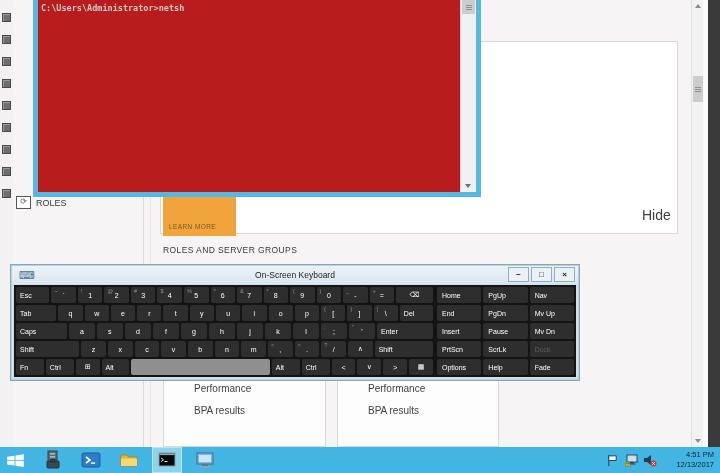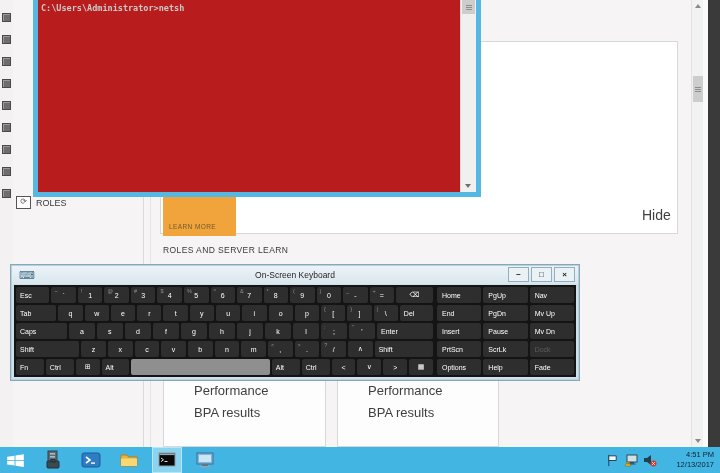--- a/index.html
+++ b/index.html
@@ -20,21 +20,21 @@
                  border:1px solid #D9D7D8;}
   .learn-more{position:absolute;left:163px;top:190px;width:67px;height:40px;background:#F2A43C;
               border:none;display:flex;align-items:flex-end;padding:0 0 6px 6px;cursor:pointer;
               font-size:6.5px;letter-spacing:.4px;color:#6F5B2E;font-family:"Liberation Sans",sans-serif;}
   .hide-link{position:absolute;left:642px;top:207px;font-size:14px;color:#3F3F3F;cursor:pointer;}
   .roles-heading{position:absolute;left:163px;top:245px;font-size:8.5px;letter-spacing:.4px;color:#3A3A3A;}
   .sm-tile{position:absolute;top:370px;height:77px;background:#FDFDFD;border:1px solid #D9D7D8;
            box-sizing:border-box;padding-top:12px;}
   #tile1{left:163px;width:163px;}
   #tile2{left:337px;width:162px;}
-  .tile-row{padding-left:30px;font-size:13px;color:#3F3F3F;height:22px;cursor:pointer;}
+  .tile-row{padding-left:30px;font-size:10px;color:#3F3F3F;height:22px;cursor:pointer;}
   
   .sm-scroll{position:absolute;left:691px;top:0;width:12px;height:447px;background:#F2F2F2;
              border-left:1px solid #E2E2E2;}
   .sm-scroll .arr-up{position:absolute;top:4px;left:3px;width:0;height:0;
              border-left:3px solid transparent;border-right:3px solid transparent;border-bottom:4px solid #8A8A8A;}
   .sm-scroll .thumb{position:absolute;top:76px;left:1px;width:10px;height:26px;background:#CDCDCD;
              display:flex;align-items:center;justify-content:center;}
   .sm-scroll .arr-dn{position:absolute;bottom:4px;left:3px;width:0;height:0;
              border-left:3px solid transparent;border-right:3px solid transparent;border-top:4px solid #8A8A8A;}
   .grip{width:6px;height:5px;background:repeating-linear-gradient(to bottom,#8E8E8E 0 1px,transparent 1px 2px);}
@@ -108,21 +108,21 @@
       <span class="wsus-ic">⟳</span>
       <span>ROLES</span>
     </div>
 
     <div class="welcome-panel"></div>
     <div class="learn-more">
       <span>LEARN MORE</span>
     </div>
     <div class="hide-link">Hide</div>
 
-    <div class="roles-heading">ROLES AND SERVER LEARN</div>
+    <div class="roles-heading">ROLES AND SERVER GROUPS</div>
 
     <div class="sm-tile" id="tile1">
         <div class="tile-row">Performance</div>
         <div class="tile-row">BPA results</div>
       </div>
     <div class="sm-tile" id="tile2">
         <div class="tile-row">Performance</div>
         <div class="tile-row">BPA results</div>
       </div>
 

